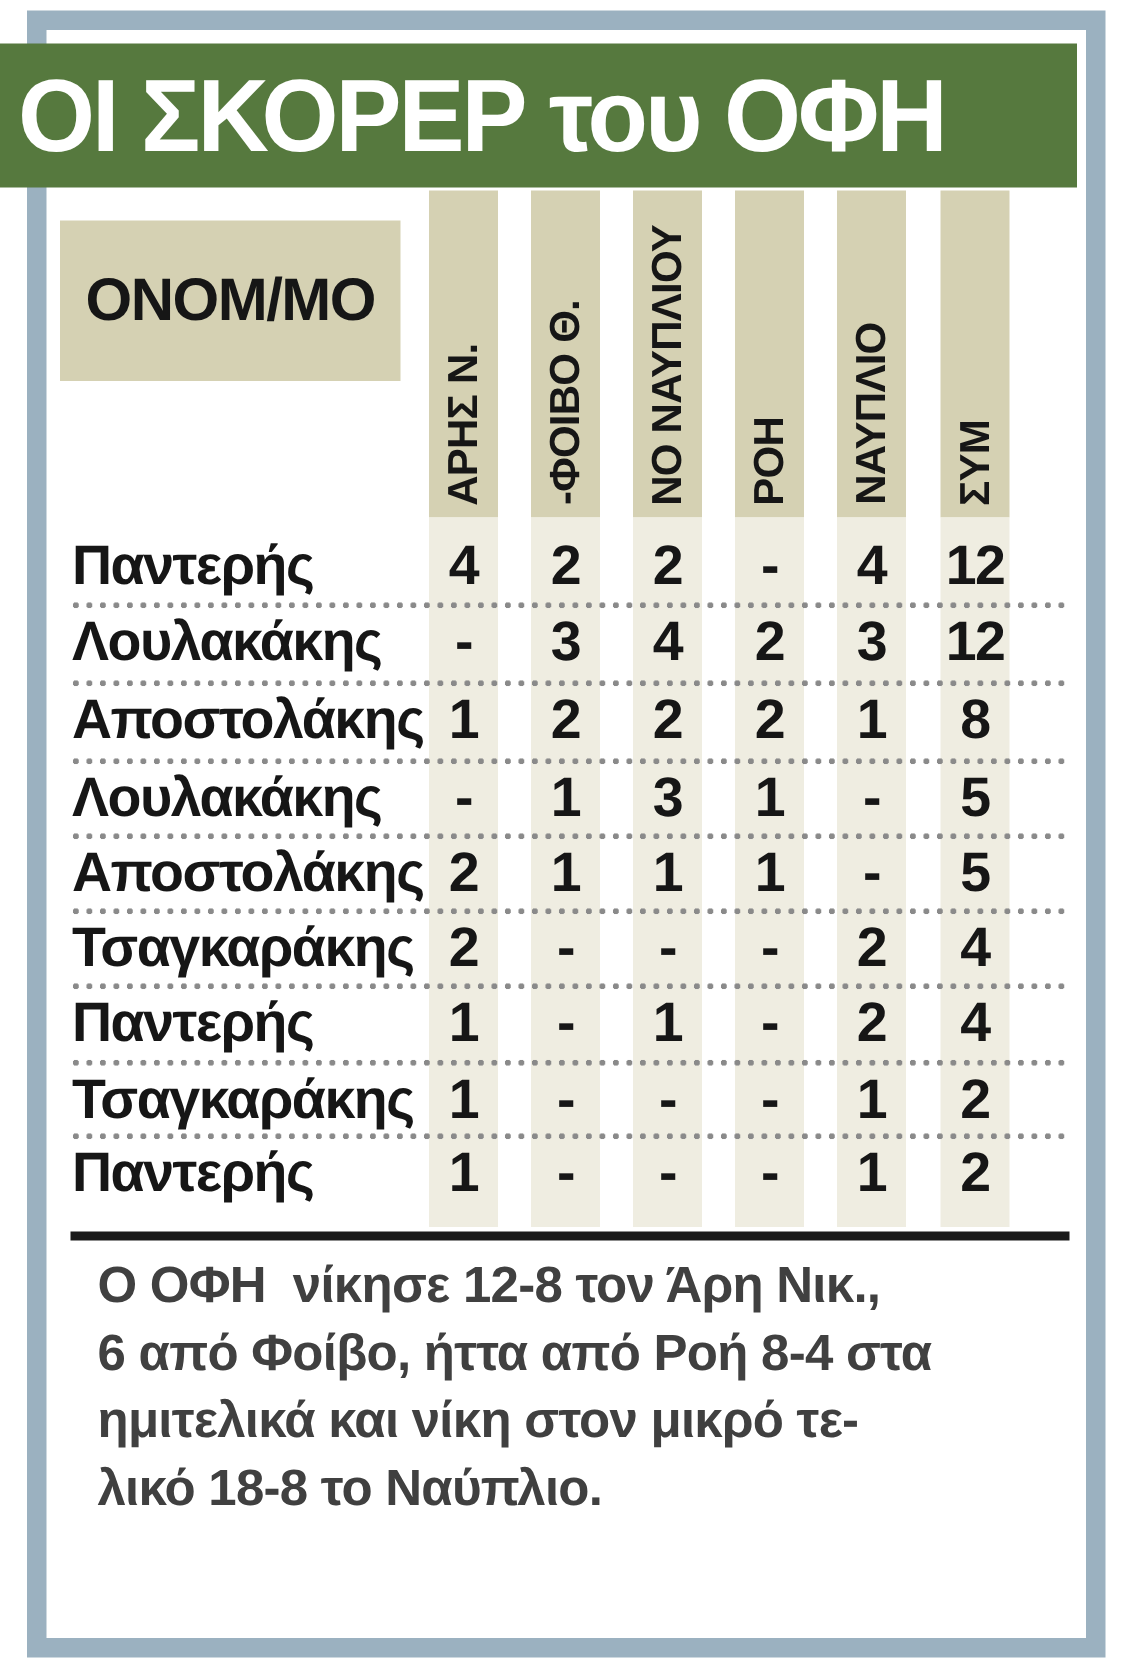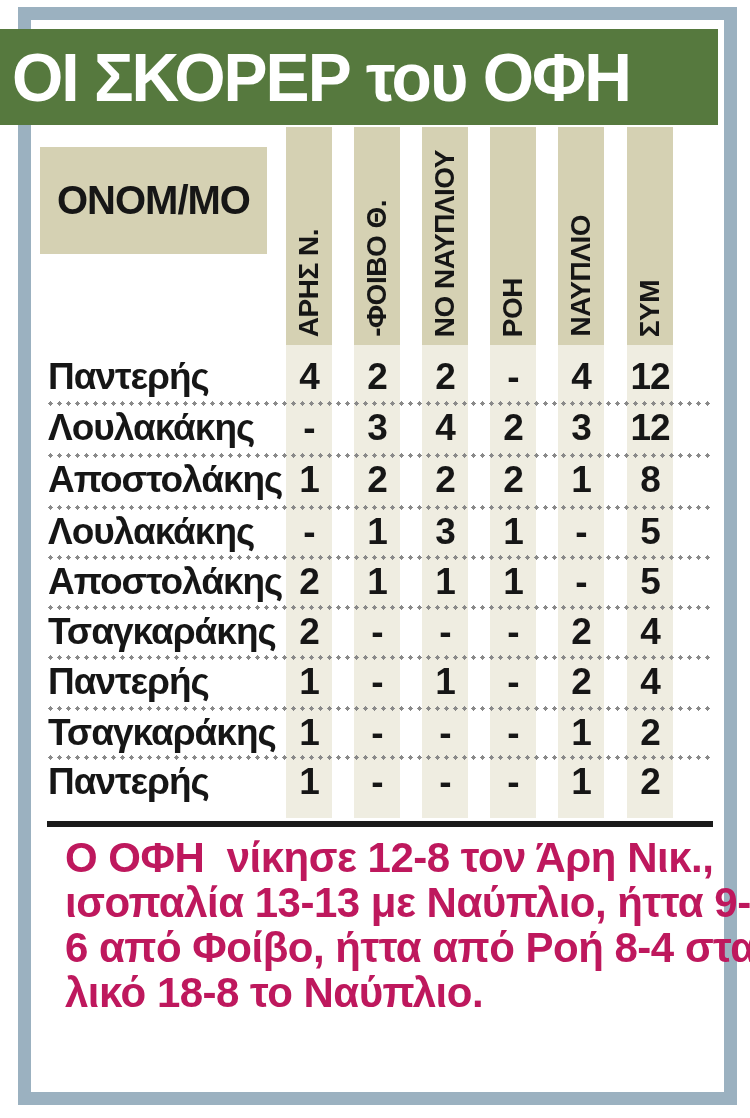--- a/index.html
+++ b/index.html
@@ -56,22 +56,22 @@
   .dots{
     position:absolute; left:48px; width:664px; height:5px;
     background:radial-gradient(circle 2.1px at 2.5px 2.5px,#8a8a8a 97%,transparent) repeat-x;
     background-size:9px 5px;
   }
   
   .bline{ position:absolute; left:47px; top:821px; width:666px; height:6px; background:#1a1a1a; }
   
   .footer{ position:absolute; left:65px; top:835px; width:650px; }
   .fline{
-    font-weight:700; font-size:42px; line-height:45px;
-    letter-spacing:-0.5px; white-space:pre; color:#be185d;
+    font-weight:700; font-size:34px; line-height:45px;
+    letter-spacing:-0.5px; white-space:pre; color:#404040;
   }
 </style>
 </head>
 <body>
 
 <div class="page">
 
   <div class="frame"></div>
 
   <div class="titlebar">
@@ -196,18 +196,18 @@
   <div class="dots" style="top:555px"></div>
   <div class="dots" style="top:605px"></div>
   <div class="dots" style="top:655px"></div>
   <div class="dots" style="top:706px"></div>
   <div class="dots" style="top:755px"></div>
 
   <div class="bline"></div>
 
   <div class="footer">
     <div class="fline">Ο ΟΦΗ  νίκησε 12-8 τον Άρη Νικ.,</div>
-    <div class="fline">ισοπαλία 13-13 με Ναύπλιο, ήττα 9-</div>
     <div class="fline">6 από Φοίβο, ήττα από Ροή 8-4 στα</div>
+    <div class="fline">ημιτελικά και νίκη στον μικρό τε-</div>
     <div class="fline">λικό 18-8 το Ναύπλιο.</div>
   </div>
 
 </div>
 
 </body></html>

